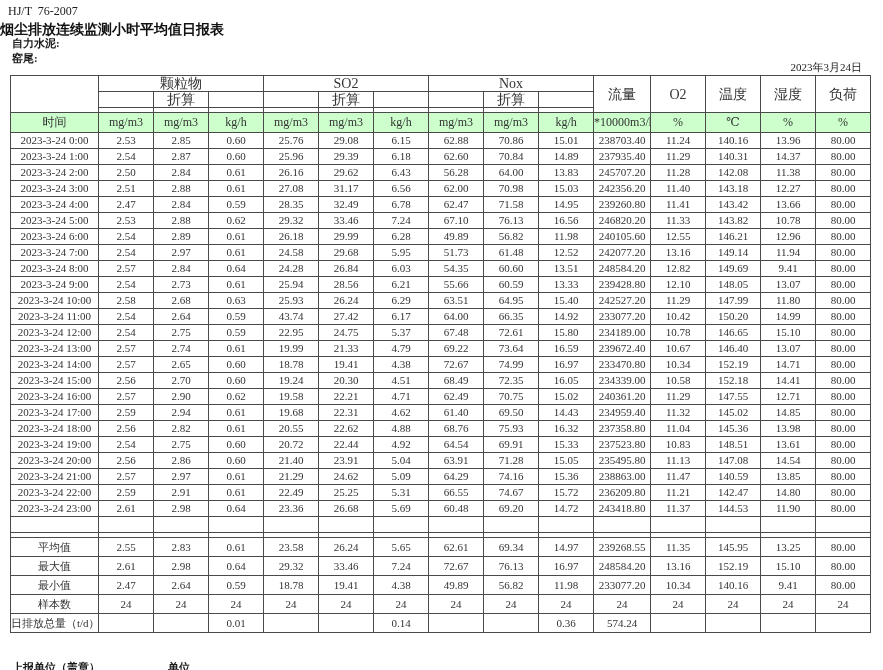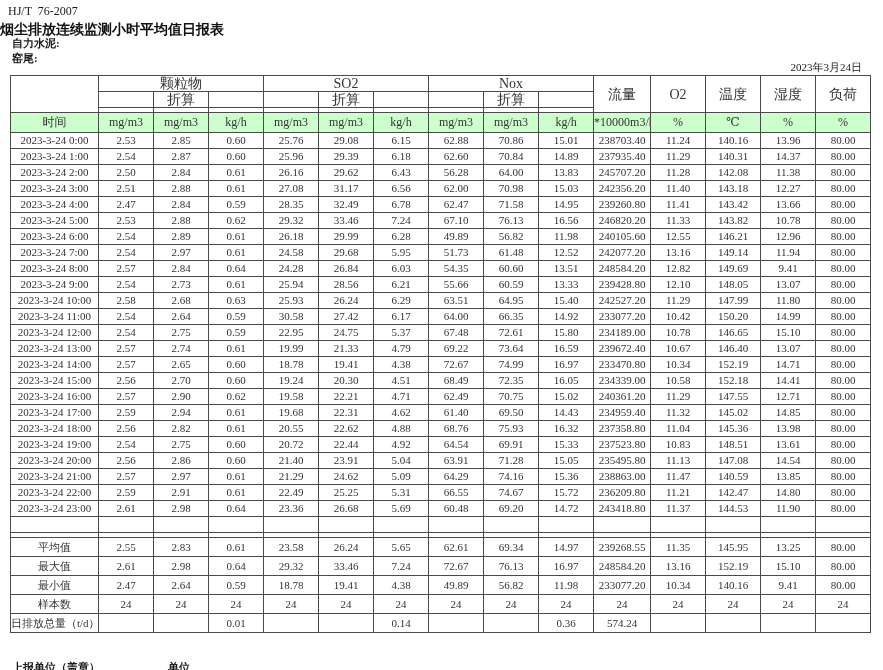--- a/index.html
+++ b/index.html
@@ -297,21 +297,21 @@
         <td class="o2-cell">11.29</td>
         <td>147.99</td>
         <td>11.80</td>
         <td>80.00</td>
       </tr>
       <tr>
         <td>2023-3-24 11:00</td>
         <td>2.54</td>
         <td>2.64</td>
         <td>0.59</td>
-        <td>30.58</td>
+        <td>43.74</td>
         <td>27.42</td>
         <td>6.17</td>
         <td>64.00</td>
         <td>66.35</td>
         <td>14.92</td>
         <td>233077.20</td>
         <td class="o2-cell">10.42</td>
         <td>150.20</td>
         <td>14.99</td>
         <td>80.00</td>

